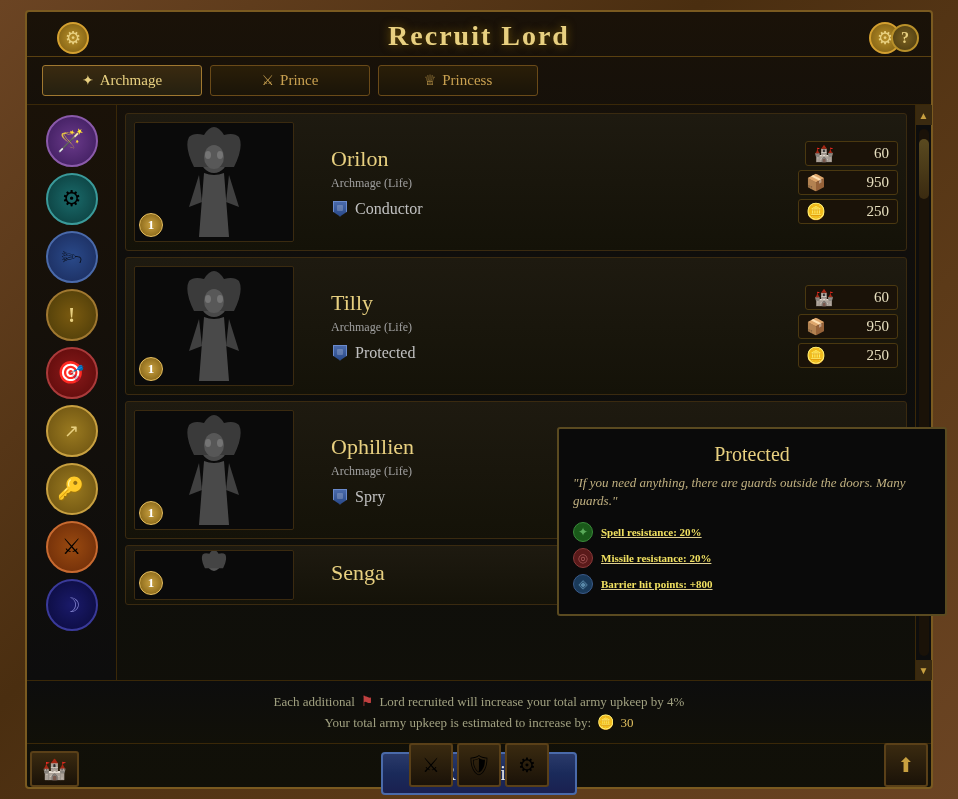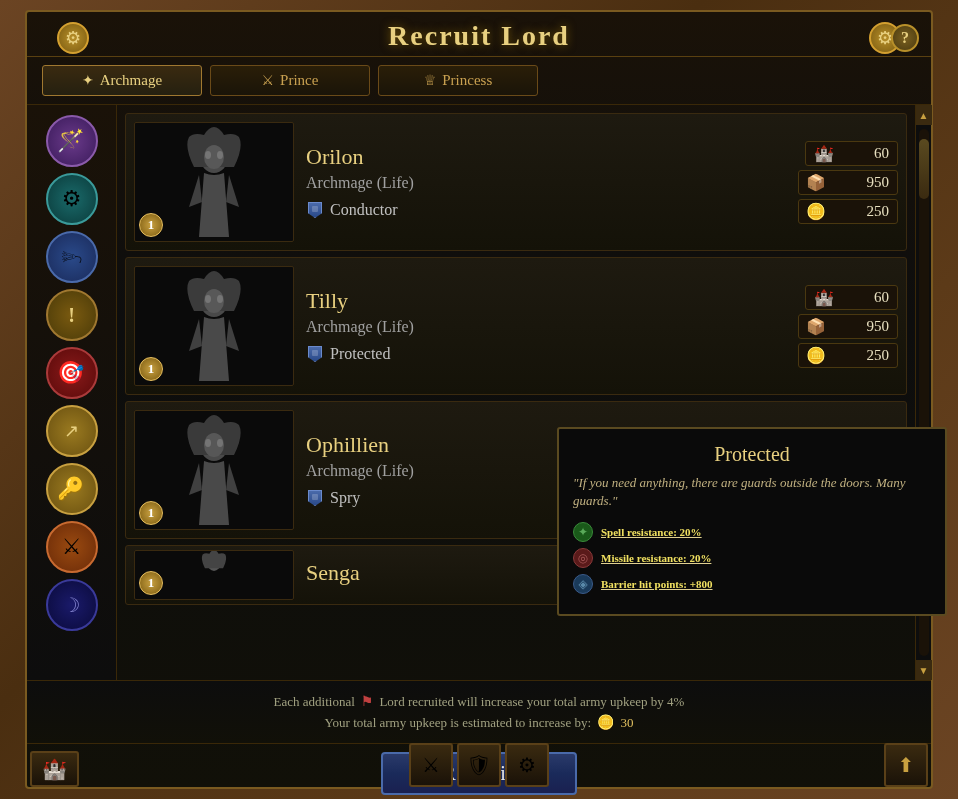--- a/index.html
+++ b/index.html
@@ -207,29 +207,30 @@
       font-size: 13px;
       font-weight: bold;
       display: flex;
       align-items: center;
       justify-content: center;
     }
 
     .candidate-info {
       flex: 1;
       padding: 0 12px;
+      margin-left: 25px;
     }
     .candidate-name {
       color: #e8d080;
       font-size: 22px;
       margin-bottom: 4px;
     }
     .candidate-class {
       color: #a0a0a0;
-      font-size: 16px;
+      font-size: 12px;
       margin-bottom: 8px;
     }
     .candidate-trait {
       display: flex;
       align-items: center;
       gap: 6px;
       color: #c0c0c0;
       font-size: 16px;
     }
     .trait-icon {

